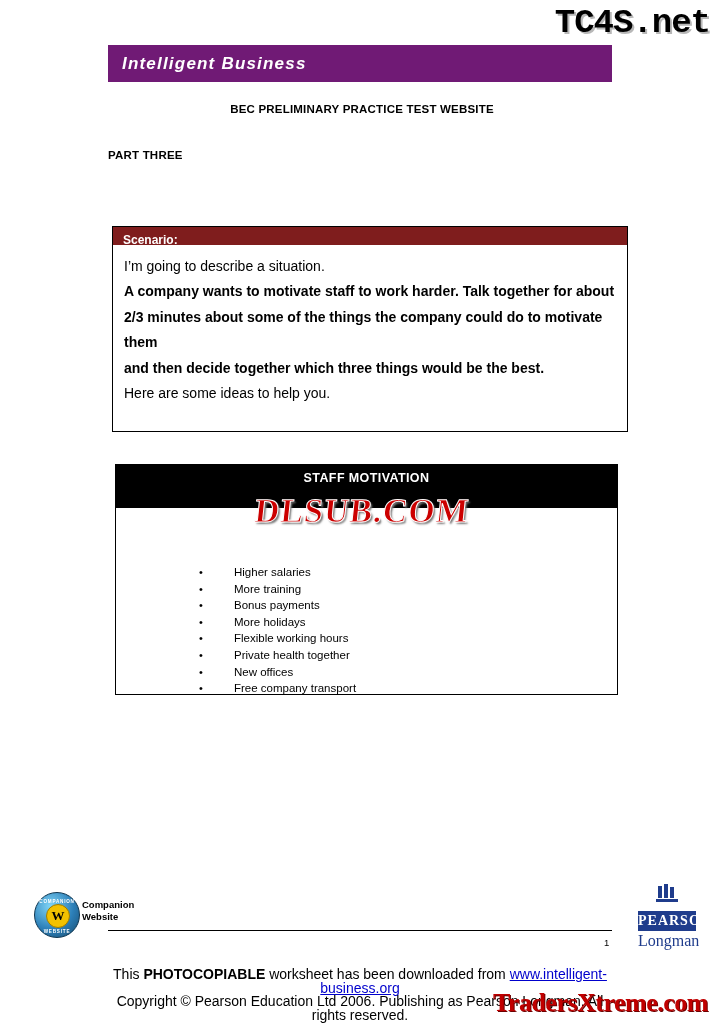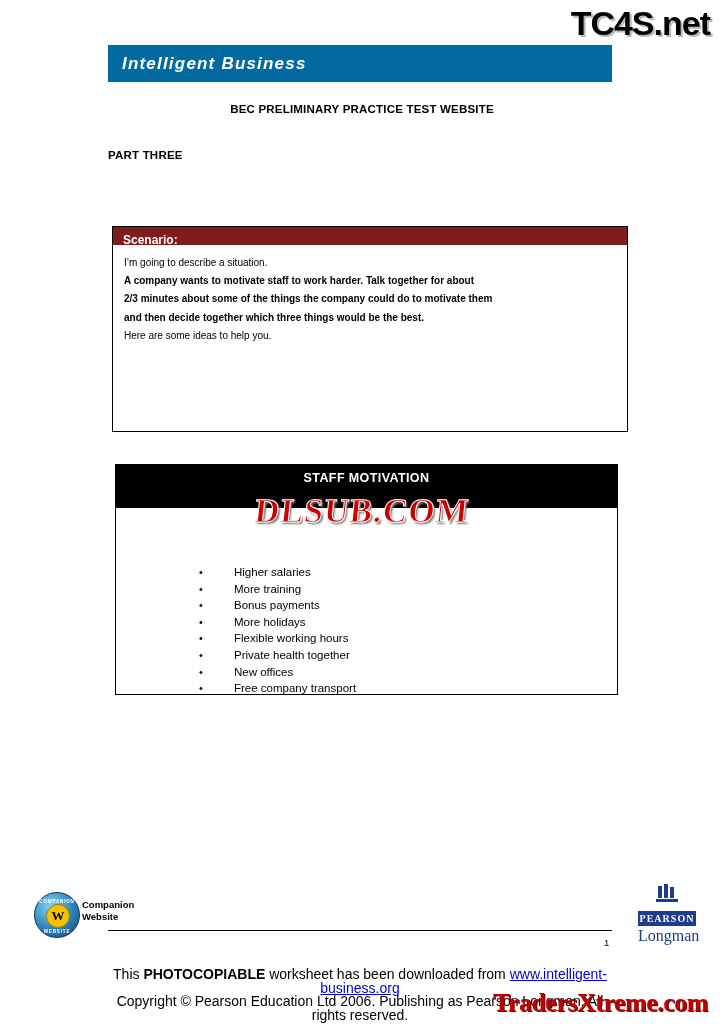--- a/index.html
+++ b/index.html
@@ -14,21 +14,21 @@
     font-family: "Liberation Sans", sans-serif;
     color: #000000;
     overflow: hidden;
   }
 
   
   .wm-top {
     position: absolute;
     top: 4px;
     right: 14px;
-    font-family: Liberation Sans, sans-serif;
+    font-family: Liberation Mono, monospace;
     font-weight: bold;
     font-size: 34px;
     color: #000000;
     letter-spacing: -1px;
     text-shadow: 2px 2px 0 #b8b8b8;
   }
   .wm-bottom {
     position: absolute;
     bottom: 6px;
     right: 16px;
@@ -55,21 +55,21 @@
     z-index: 5;
   }
 
   
   .banner {
     position: absolute;
     left: 108px;
     top: 45px;
     width: 504px;
     height: 37px;
-    background: #0369a1;
+    background: #701a75;
   }
   .banner-text {
     position: absolute;
     left: 14px;
     top: 9px;
     font-family: "Liberation Sans", sans-serif;
     font-weight: bold;
     font-style: italic;
     font-size: 17px;
     color: #ffffff;
@@ -111,21 +111,21 @@
     background: #7f1d1d;
     color: #ffffff;
     height: 18px;
     line-height: 27px;
     padding-left: 10px;
     font-size: 12px;
     font-weight: bold;
   }
   .scenario-body {
     padding: 9px 11px 0 11px;
-    font-size: 10px;
+    font-size: 14px;
     line-height: 1.82;
   }
   .scenario-body .plain { font-weight: normal; }
   .scenario-body .bold { font-weight: bold; }
   .scenario-body p { margin: 0 0 0 0; }
 
   
   .ideas-box {
     position: absolute;
     left: 115px;
@@ -260,21 +260,21 @@
   }
   .pearson-ship {
     width: 24px;
     height: 22px;
     margin: 0 auto 1px auto;
   }
   .pearson-bar {
     background: #1f3c8c;
     color: #ffffff;
     font-family: "Liberation Serif", serif;
-    font-size: 10px;
+    font-size: 14px;
     font-weight: bold;
     letter-spacing: 1px;
     padding: 2px 0 2px 0;
   }
   .pearson-sub {
     font-family: "Liberation Serif", serif;
     font-size: 16px;
     color: #1f3c8c;
     background: #ffffff;
     padding-top: 1px;

